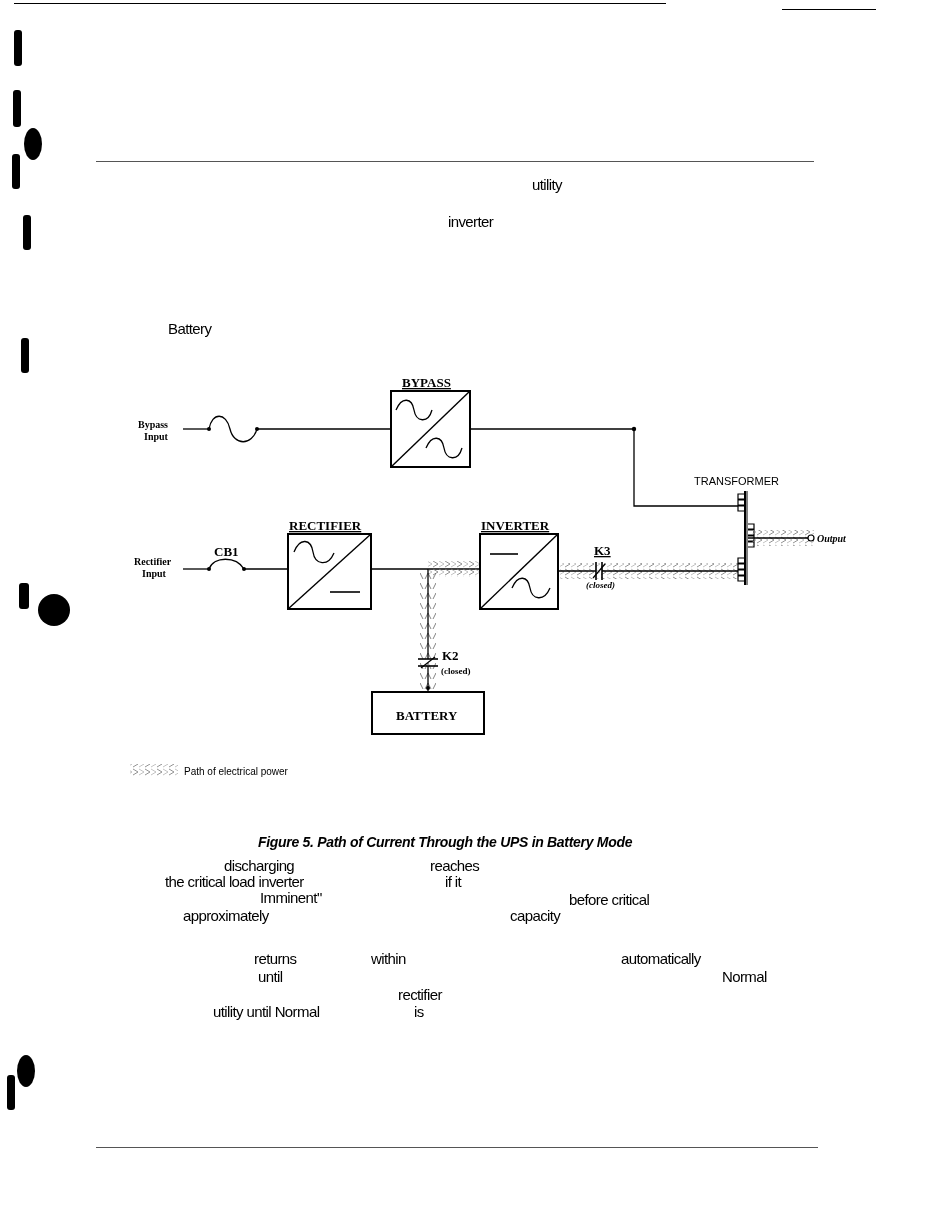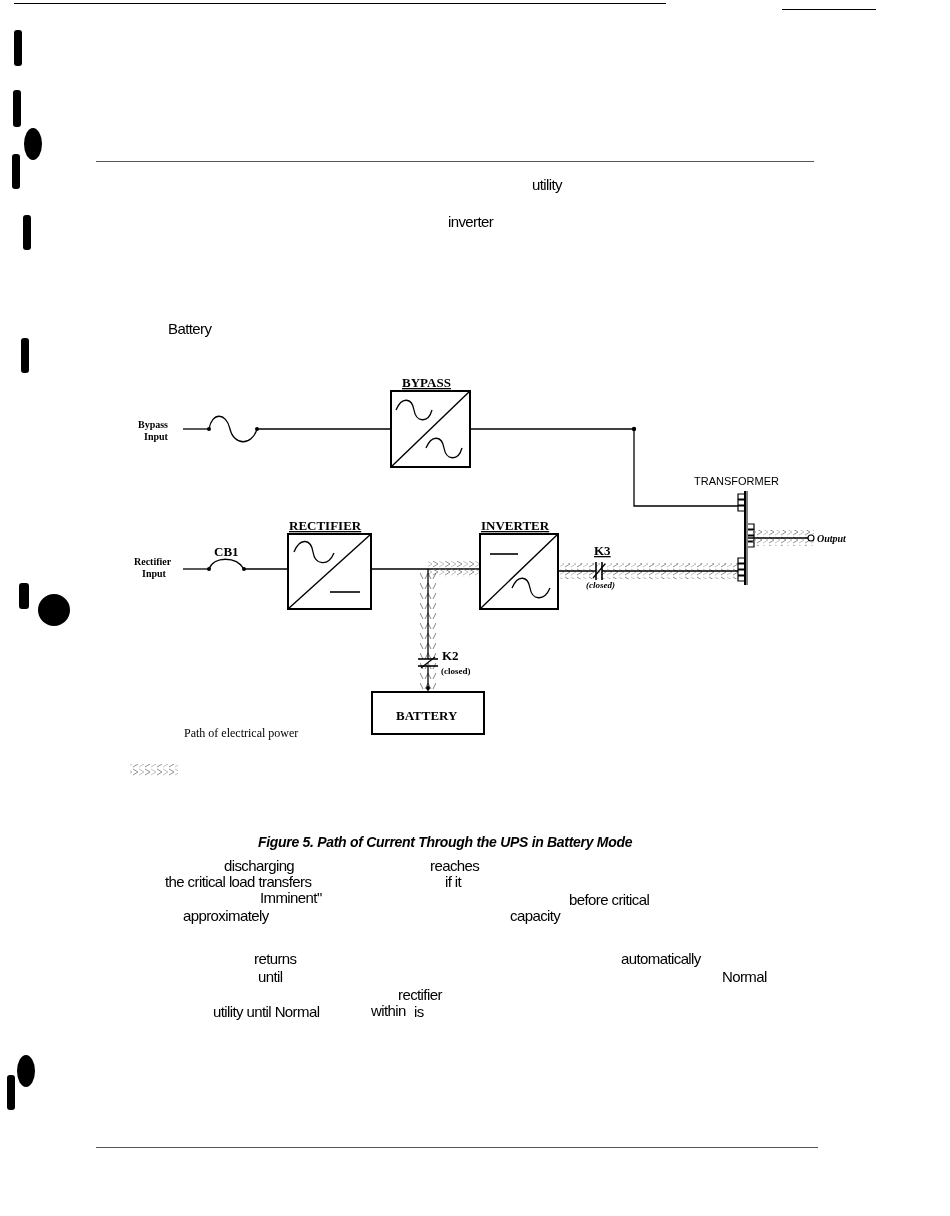--- a/index.html
+++ b/index.html
@@ -3,21 +3,21 @@
 <meta charset="utf-8">
 <style>
   html, body { margin: 0; padding: 0; background: #ffffff; }
   body { width: 950px; height: 1216px; position: relative; overflow: hidden; font-family: "Liberation Sans", sans-serif; color: #000; }
   .abs { position: absolute; }
   .rule { position: absolute; background: #000; }
   .mark { position: absolute; background: #000; border-radius: 3px; }
   .dot { position: absolute; background: #000; border-radius: 50%; }
   .frag { position: absolute; font-family: "Liberation Sans", sans-serif; font-size: 15px; letter-spacing: -0.6px; white-space: nowrap; }
   .caption { position: absolute; left: 258px; top: 806px; font-family: "Liberation Sans", sans-serif; font-weight: bold; font-style: italic; font-size: 14px; letter-spacing: -0.3px; white-space: nowrap; margin-top: 28px; }
-  .legend-text { position: absolute; left: 184px; top: 726px; font-family: Liberation Serif, serif; font-size: 12px; white-space: nowrap; }
+  .legend-text { position: absolute; left: 184px; top: 766px; font-family: Liberation Sans, sans-serif; font-size: 10px; white-space: nowrap; }
   svg text { font-family: "Liberation Serif", serif; }
 </style>
 </head>
 <body>
 
 <div class="rule" style="left:14px; top:3px; width:652px; height:1px;"></div>
 <div class="rule" style="left:782px; top:9px; width:94px; height:1px;"></div>
 <div class="rule" style="left:96px; top:161px; width:718px; height:1px; background:#555;"></div>
 <div class="rule" style="left:96px; top:1147px; width:722px; height:1px; background:#555;"></div>
 
@@ -139,26 +139,26 @@
   <g>
     <rect x="130" y="764" width="48" height="12" fill="url(#hatch)"></rect>
   </g>
 </svg>
 
 <span class="legend-text">Path of electrical power</span>
 <div class="caption">Figure 5.  Path of Current Through the UPS in Battery Mode</div>
 
 <span class="frag" style="left:224px; top:857px;">discharging</span>
 <span class="frag" style="left:430px; top:857px;">reaches</span>
-<span class="frag" style="left:165px; top:873px;">the critical load transfers</span>
+<span class="frag" style="left:165px; top:873px;">the critical load inverter</span>
 <span class="frag" style="left:445px; top:873px;">if  it</span>
 <span class="frag" style="left:260px; top:889px;">Imminent"</span>
 <span class="frag" style="left:569px; top:891px;text-align:center;">before  critical</span>
 <span class="frag" style="left:183px; top:907px;">approximately</span>
 <span class="frag" style="left:510px; top:907px;">capacity</span>
 <span class="frag" style="left:254px; top:950px;">returns</span>
-<span class="frag" style="left:371px; top:1002px;text-align:right;">within</span>
+<span class="frag" style="left:371px; top:950px;text-align:right;">within</span>
 <span class="frag" style="left:621px; top:950px;">automatically</span>
 <span class="frag" style="left:258px; top:968px;">until</span>
 <span class="frag" style="left:722px; top:968px;">Normal</span>
 <span class="frag" style="left:398px; top:986px;">rectifier</span>
 <span class="frag" style="left:205px; top:1003px;margin-left:8px;">utility  until  Normal</span>
 <span class="frag" style="left:414px; top:1003px;">is</span>
 
 </body></html>

